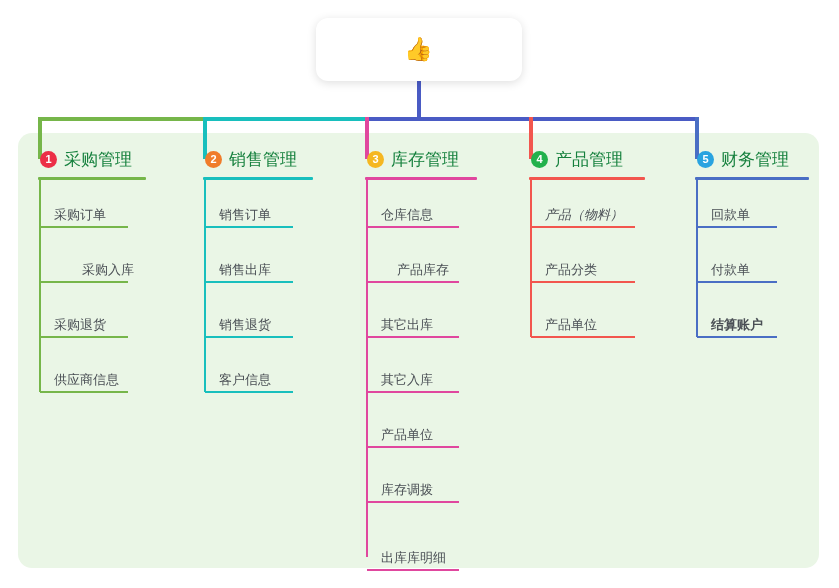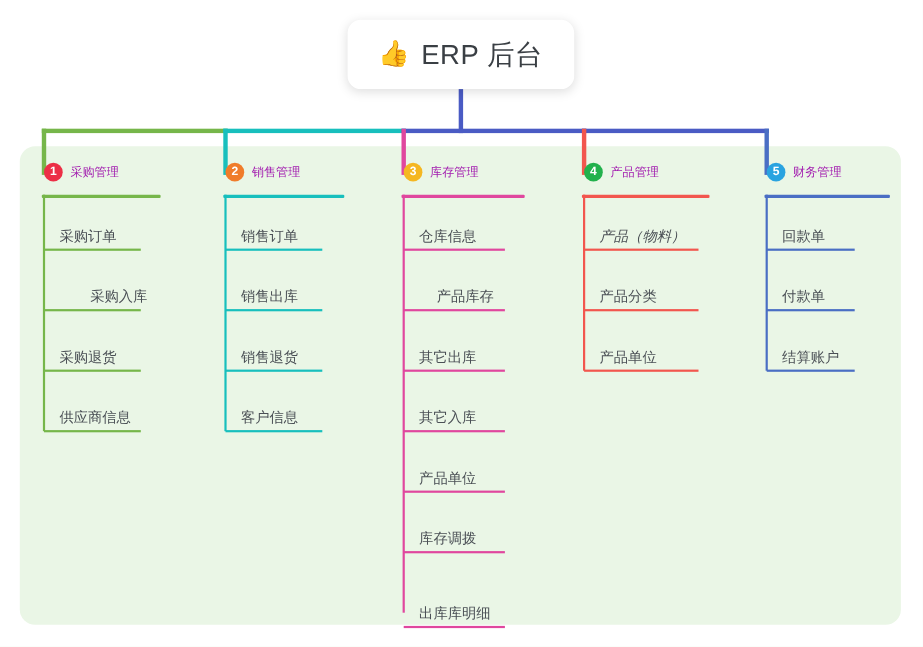--- a/index.html
+++ b/index.html
@@ -53,21 +53,21 @@
     position:absolute;top:0;left:0;
     display:flex;align-items:center;gap:7px;
     white-space:nowrap;
   }
   .badge{
     width:17px;height:17px;border-radius:50%;
     display:flex;align-items:center;justify-content:center;
     color:#ffffff;font-size:11px;font-weight:bold;
     line-height:1;flex:0 0 auto;
   }
-  .head-label{font-size:11px;color:#a21caf;}
+  .head-label{font-size:17px;color:#15803d;}
   .head-rule{
     position:absolute;
     height:3px;border-radius:1px;
   }
   .spine{
     position:absolute;
     width:2px;
   }
   .leaf{
     position:absolute;
@@ -85,21 +85,20 @@
 </style>
 </head>
 <body>
 
 <div id="stage">
 
   <div class="panel"></div>
 
   <div class="root-box">
     <span class="root-emoji">👍</span>
-    <span class="root-label">ERP 后台</span>
   </div>
 
   <div id="connectors">
       <div class="conn vstem" style="left:417px;top:81px;height:40px;background:#4a5bc4;"></div>
       <div class="conn hbus" style="left:38px;top:117px;width:169px;background:#76b64a;"></div>
       <div class="conn vdrop" style="left:38px;top:117px;height:42px;background:#76b64a;"></div>
       <div class="conn hbus" style="left:203px;top:117px;width:166px;background:#18bfbd;"></div>
       <div class="conn vdrop" style="left:203px;top:117px;height:42px;background:#18bfbd;"></div>
       <div class="conn hbus" style="left:365px;top:117px;width:168px;background:#4a5bc4;"></div>
       <div class="conn vdrop" style="left:365px;top:117px;height:42px;background:#e0479e;"></div>
@@ -220,20 +219,20 @@
         <div class="head-rule" style="left:-2px;top:29px;width:114px;background:#4a6ec4;"></div>
         <div class="spine" style="left:-1px;top:29px;height:160px;background:#4a6ec4;"></div>
         <div class="leaf" style="left:0px;top:58px;">
           <span class="leaf-label">回款单</span>
           <div class="leaf-rule" style="width:80px;background:#4a6ec4;"></div>
         </div>
         <div class="leaf" style="left:0px;top:113px;">
           <span class="leaf-label">付款单</span>
           <div class="leaf-rule" style="width:80px;background:#4a6ec4;"></div>
         </div>
-        <div class="leaf" style="left:0px;top:168px;">
+        <div class="leaf" style="left:0px;top:168px;font-weight:bold;">
           <span class="leaf-label">结算账户</span>
           <div class="leaf-rule" style="width:80px;background:#4a6ec4;"></div>
         </div>
       </div>
     </div>
 
 </div>
 
 </body></html>

